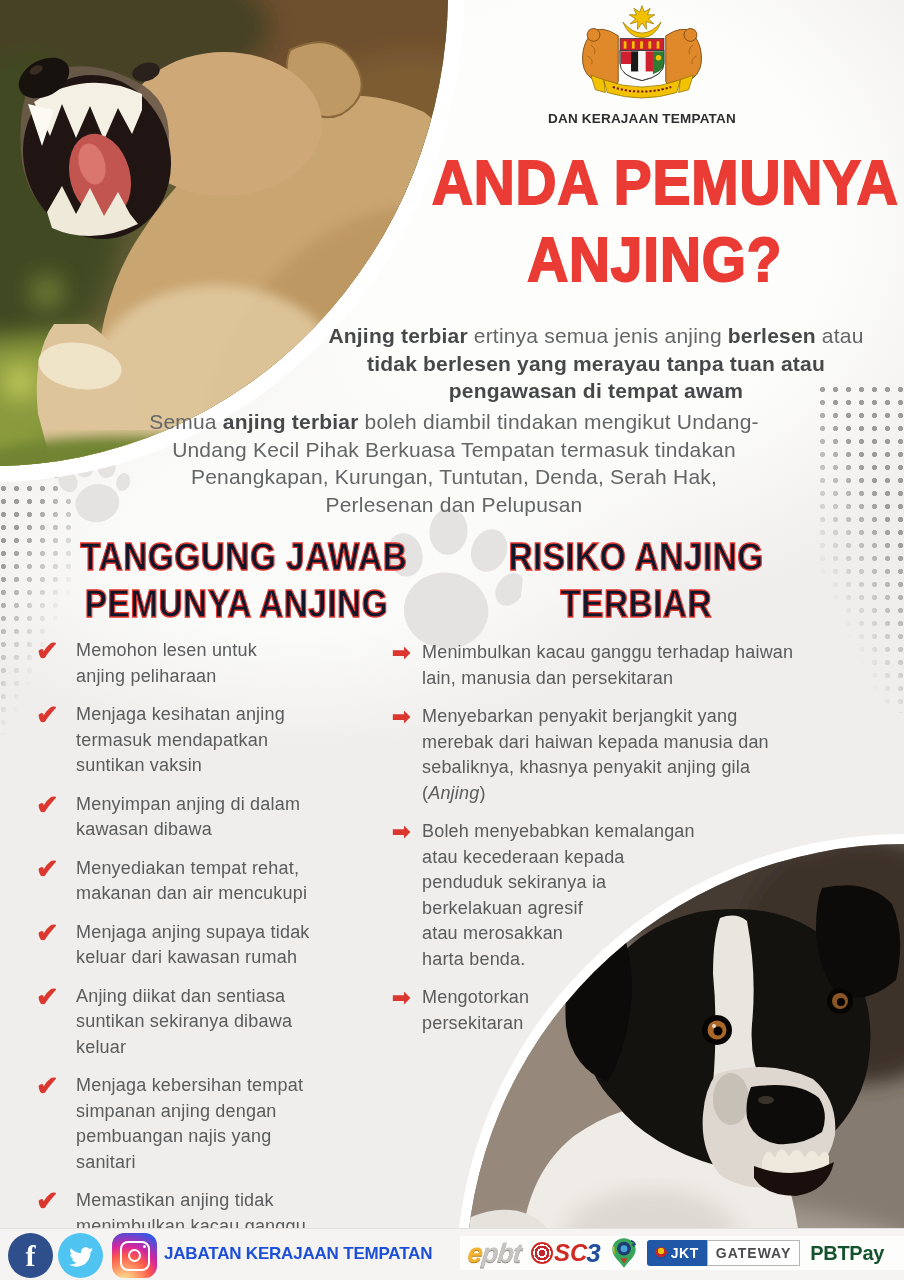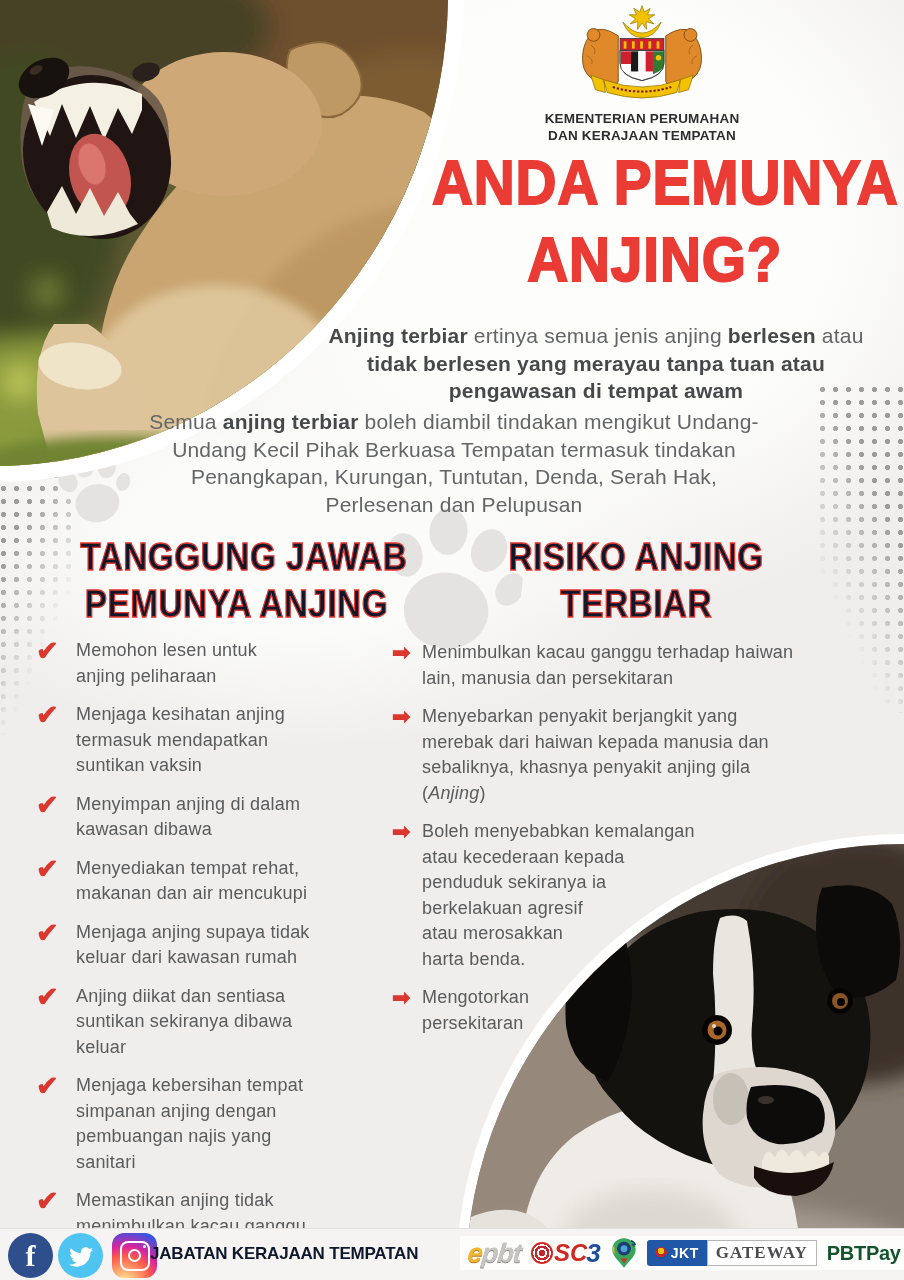--- a/index.html
+++ b/index.html
@@ -77,41 +77,41 @@
     border-top:1px solid #e2e1df;}
   .soc{position:absolute;top:1233px;width:45px;height:45px;border-radius:50%;
     display:flex;align-items:center;justify-content:center;}
   .soc-fb{left:8px;background:#2f4e8c;color:#fff;font-weight:bold;font-size:30px;font-family:"Liberation Serif",serif;}
   .soc-tw{left:58px;background:#4fc4f0;}
   .soc-ig{left:112px;border-radius:12px;
     background:radial-gradient(circle at 28% 110%,#fdf497 0%,#fd5949 45%,#d6249f 62%,#285AEB 92%);}
   .ig-cam{width:26px;height:26px;border:2.5px solid #fff;border-radius:8px;position:relative;}
   .ig-cam:before{content:"";position:absolute;left:6px;top:6px;width:9px;height:9px;border:2.5px solid #fff;border-radius:50%;}
   .ig-cam:after{content:"";position:absolute;right:2px;top:2px;width:3px;height:3px;background:#fff;border-radius:50%;}
-  .dept-label{position:absolute;left:150px;top:1228px;height:52px;line-height:52px;
-    font-size:17px;font-weight:bold;color:#0f172a;letter-spacing:-.2px;}
+  .dept-label{position:absolute;left:164px;top:1228px;height:52px;line-height:52px;
+    font-size:17px;font-weight:bold;color:#1d4ed8;letter-spacing:-.2px;}
 
   .logo-chip{position:absolute;left:460px;top:1236px;width:444px;height:34px;background:#fdfdfc;
     display:flex;align-items:center;gap:10px;padding:0 0 0 8px;box-sizing:border-box;z-index:5;}
   .epbt{font-style:italic;font-weight:bold;font-size:27px;letter-spacing:-1px;transform:skewX(-6deg);white-space:nowrap;}
   .epbt .e{color:#f2b431;text-shadow:0 1px 0 #b57f10;}
   .epbt .pbt{color:#c7c5c2;text-shadow:0 1px 0 #8f8d8a;}
   .osc{display:flex;align-items:center;font-style:italic;font-weight:bold;white-space:nowrap;}
   .osc-badge{width:22px;height:22px;border-radius:50%;margin-right:1px;
     background:radial-gradient(circle at 50% 50%,#c1272d 0 3.5px,#fff 3.5px 5px,#c1272d 5px 7.5px,#fff 7.5px 8.8px,#cf2b24 8.8px);}
   .osc .sc{color:#cf2b24;font-size:24px;}
   .osc .three{color:#1f4e9c;font-size:26px;margin-left:-1px;}
   .pin-logo{width:26px;height:32px;}
   .jkt-group{display:flex;align-items:stretch;height:26px;}
   .jkt-blue{display:flex;align-items:center;gap:4px;background:#2057a7;border-radius:3px 0 0 3px;padding:0 8px;}
   .jkt-crest{width:12px;height:12px;border-radius:50%;
     background:radial-gradient(circle at 50% 35%,#f2c200 32%,#c1272d 33% 62%,#1f4e9c 63%);}
   .jkt-blue span{color:#fff;font-weight:bold;font-size:14px;letter-spacing:.5px;}
   .jkt-white{display:flex;align-items:center;background:#fff;border:1px solid #b5b5b3;padding:0 8px;}
-  .jkt-white span{color:#4c4c4e;font-weight:bold;font-size:17px;letter-spacing:1px;font-family:Liberation Serif, serif;}
+  .jkt-white span{color:#4c4c4e;font-weight:bold;font-size:14px;letter-spacing:1px;}
   .pbtpay{font-weight:bold;font-size:20px;color:#14532d;letter-spacing:-.3px;}
 </style>
 </head>
 <body>
 
 <div class="poster">
 
   <div class="bg-glow"></div>
   <div class="bg-glow2"></div>
 
@@ -239,21 +239,20 @@
 
     <g fill="#f2c200" stroke="#8a6d00" stroke-width=".8">
       <path d="M28 82 q42 16 84 0 l-4 14 q-38 12 -76 0 Z"></path>
       <path d="M28 82 l-14 -5 5 16 11 3 Z"></path>
       <path d="M112 82 l14 -5 -5 16 -11 3 Z"></path>
     </g>
     <path d="M38 90 q32 10 64 0" stroke="#7a1a1a" stroke-width="2.2" fill="none" stroke-dasharray="2.5 2"></path>
   </svg>
 
   <div class="ministry">
-    <div>KEMENTERIAN PERUMAHAN</div>
     <div>DAN KERAJAAN TEMPATAN</div>
   </div>
 
   <div class="title">
     <span class="tline">ANDA PEMUNYA</span><br>
     <span class="tline">ANJING?</span>
   </div>
 
   <div class="intro intro-def" id="intro-def">
       <div><span class="seg-b">Anjing terbiar </span><span>ertinya semua jenis anjing </span><span class="seg-b">berlesen</span><span> atau</span></div>

